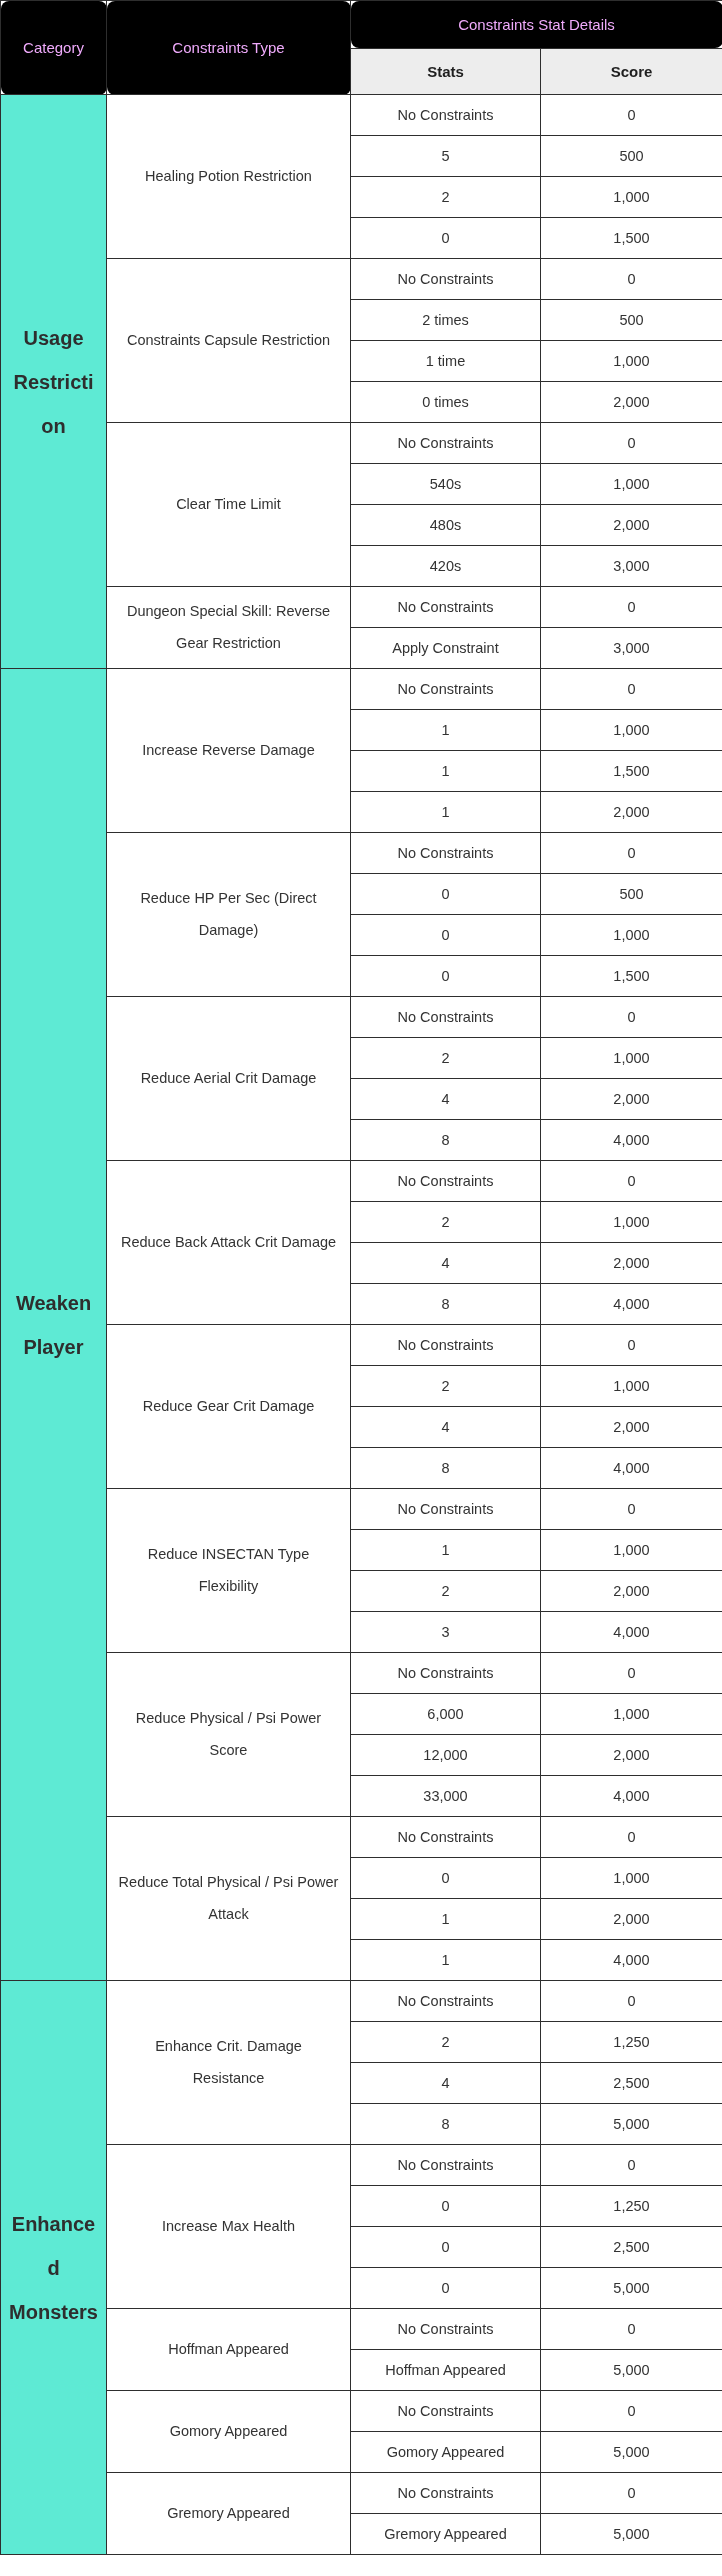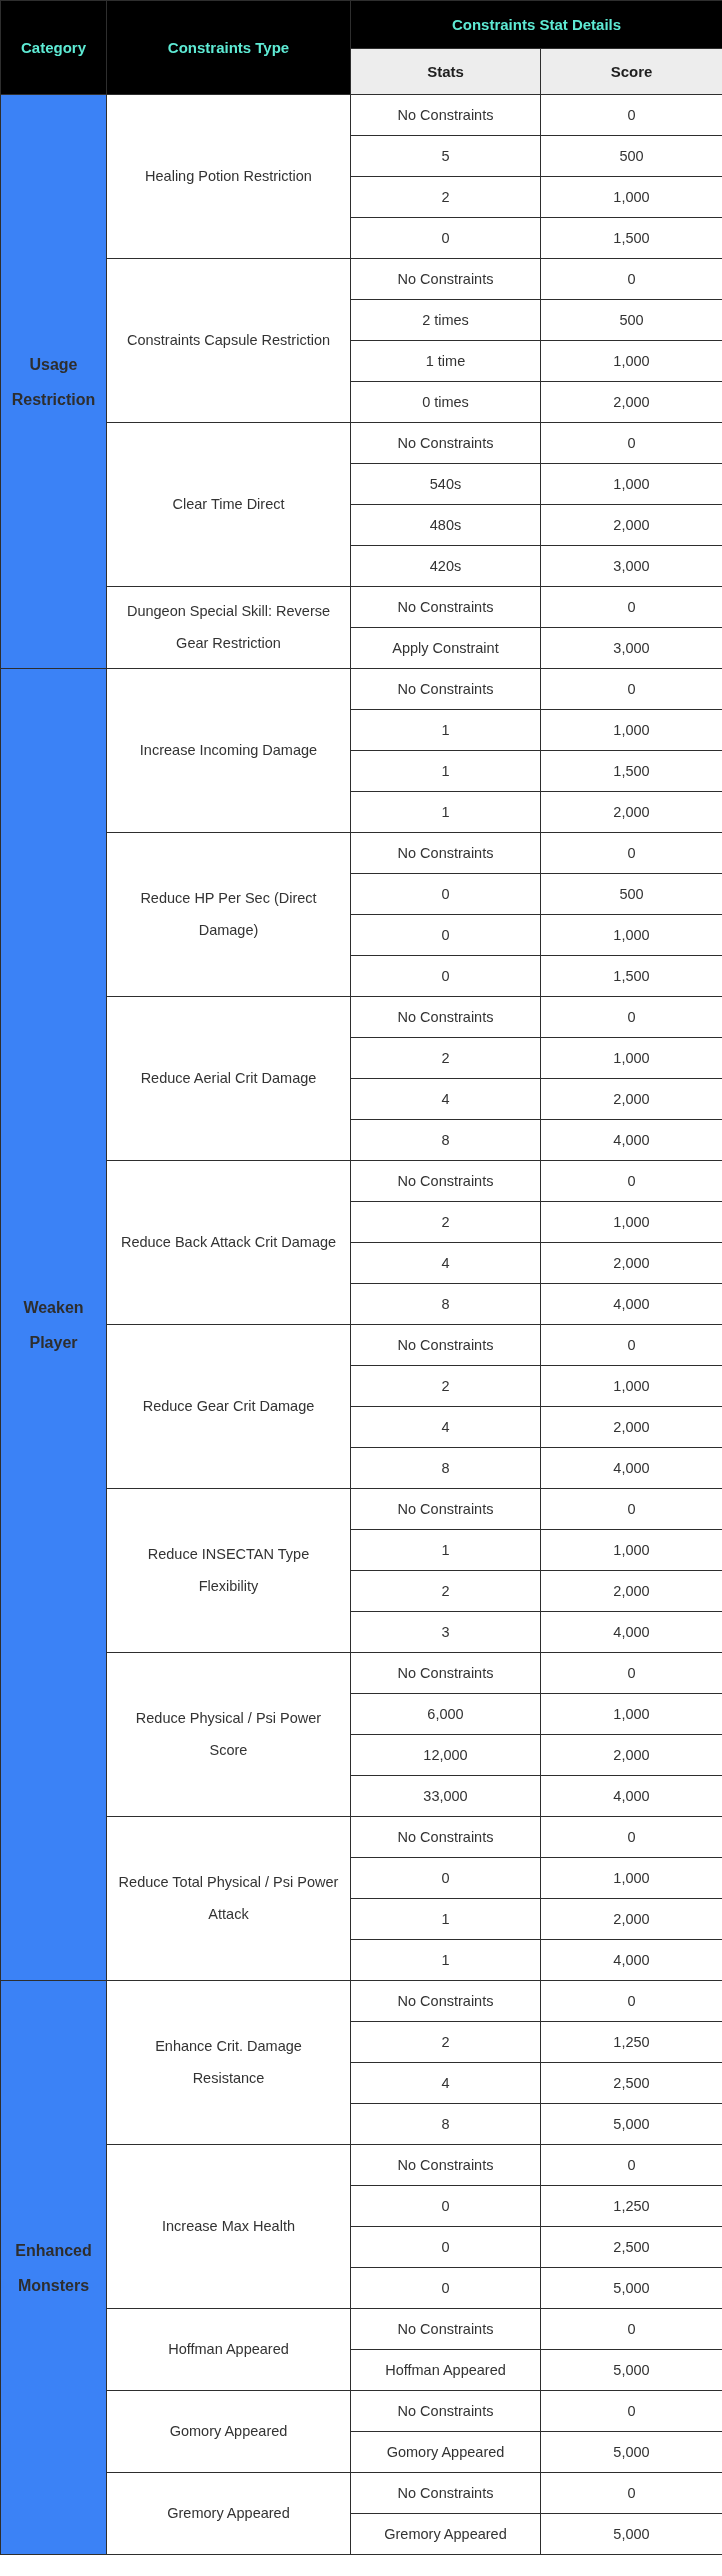--- a/index.html
+++ b/index.html
@@ -19,39 +19,40 @@
   }
   table.constraints th,
   table.constraints td {
     border: 1px solid #2e2e2e;
     text-align: center;
     vertical-align: middle;
     word-wrap: break-word;
   }
   th.hdr-black {
     background: #000000;
-    color: #5eead4;
-    font-weight: 700;
+    color: #f0abfc;
+    font-weight: 400;
     font-size: 15px;
     padding: 5.8px 3.9px;
+    border-radius: 8px;
   }
   tr.hdr-row-1 th { height: 35px; }
   tr.hdr-row-2 th { height: 34px; }
   th.hdr-sub {
     background: #ededed;
     color: #1f1f1f;
     font-weight: 700;
     font-size: 15px;
     padding: 5.8px 3.9px;
   }
   td.cell-cat {
-    background: #3b82f6;
+    background: #5eead4;
     color: #2e2e2e;
     font-weight: 700;
-    font-size: 16px;
+    font-size: 20px;
     line-height: 2.2;
     padding: 5.8px 7.7px;
     margin-top: 21px;
   }
   td.cell-type {
     background: #ffffff;
     color: #333333;
     font-size: 14.5px;
     line-height: 2.2;
     padding: 5.8px 11.6px;
@@ -117,21 +118,21 @@
         </tr>
         <tr>
           <td class="cell-stat">1 time</td>
           <td class="cell-score">1,000</td>
         </tr>
         <tr>
           <td class="cell-stat">0 times</td>
           <td class="cell-score">2,000</td>
         </tr>
         <tr>
-          <td class="cell-type" rowspan="4">Clear Time Direct</td>
+          <td class="cell-type" rowspan="4">Clear Time Limit</td>
           <td class="cell-stat">No Constraints</td>
           <td class="cell-score">0</td>
         </tr>
         <tr>
           <td class="cell-stat">540s</td>
           <td class="cell-score">1,000</td>
         </tr>
         <tr>
           <td class="cell-stat">480s</td>
           <td class="cell-score">2,000</td>
@@ -144,21 +145,21 @@
           <td class="cell-type" rowspan="2">Dungeon Special Skill: Reverse Gear Restriction</td>
           <td class="cell-stat">No Constraints</td>
           <td class="cell-score">0</td>
         </tr>
         <tr>
           <td class="cell-stat">Apply Constraint</td>
           <td class="cell-score">3,000</td>
         </tr>
         <tr>
           <td class="cell-cat" rowspan="32">Weaken Player</td>
-          <td class="cell-type" rowspan="4">Increase Incoming Damage</td>
+          <td class="cell-type" rowspan="4">Increase Reverse Damage</td>
           <td class="cell-stat">No Constraints</td>
           <td class="cell-score">0</td>
         </tr>
         <tr>
           <td class="cell-stat">1</td>
           <td class="cell-score">1,000</td>
         </tr>
         <tr>
           <td class="cell-stat">1</td>
           <td class="cell-score">1,500</td>

